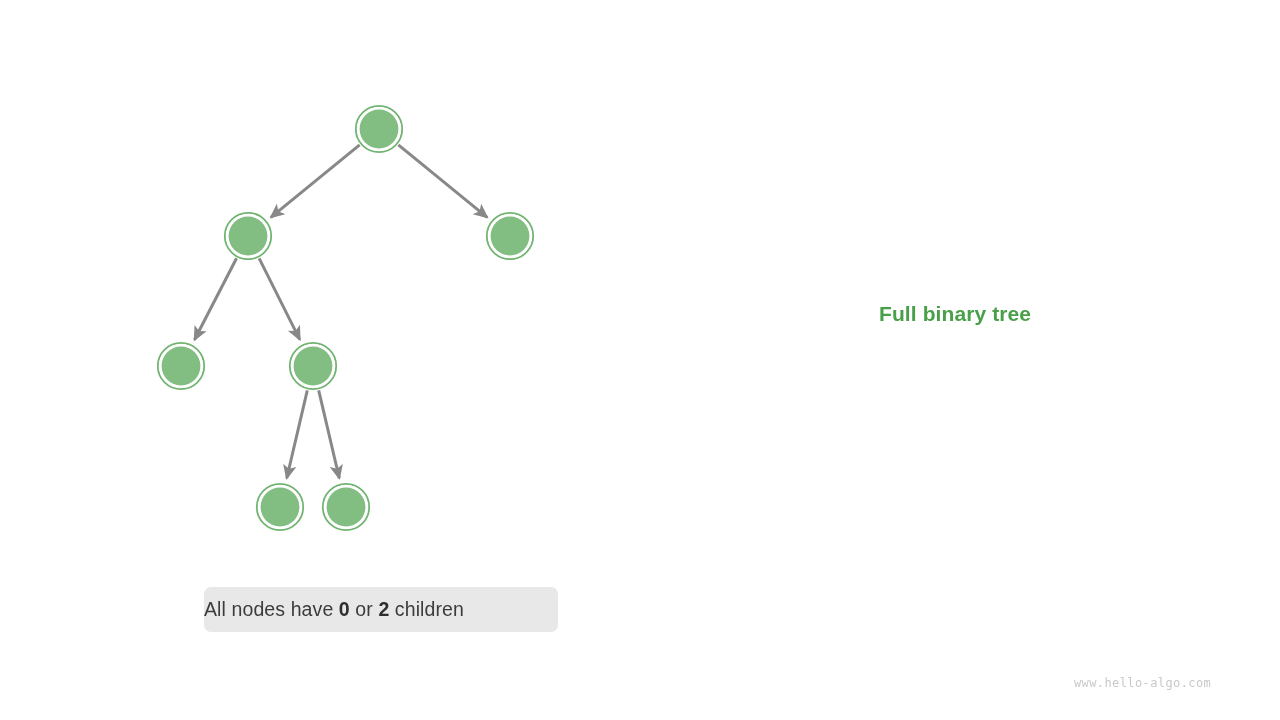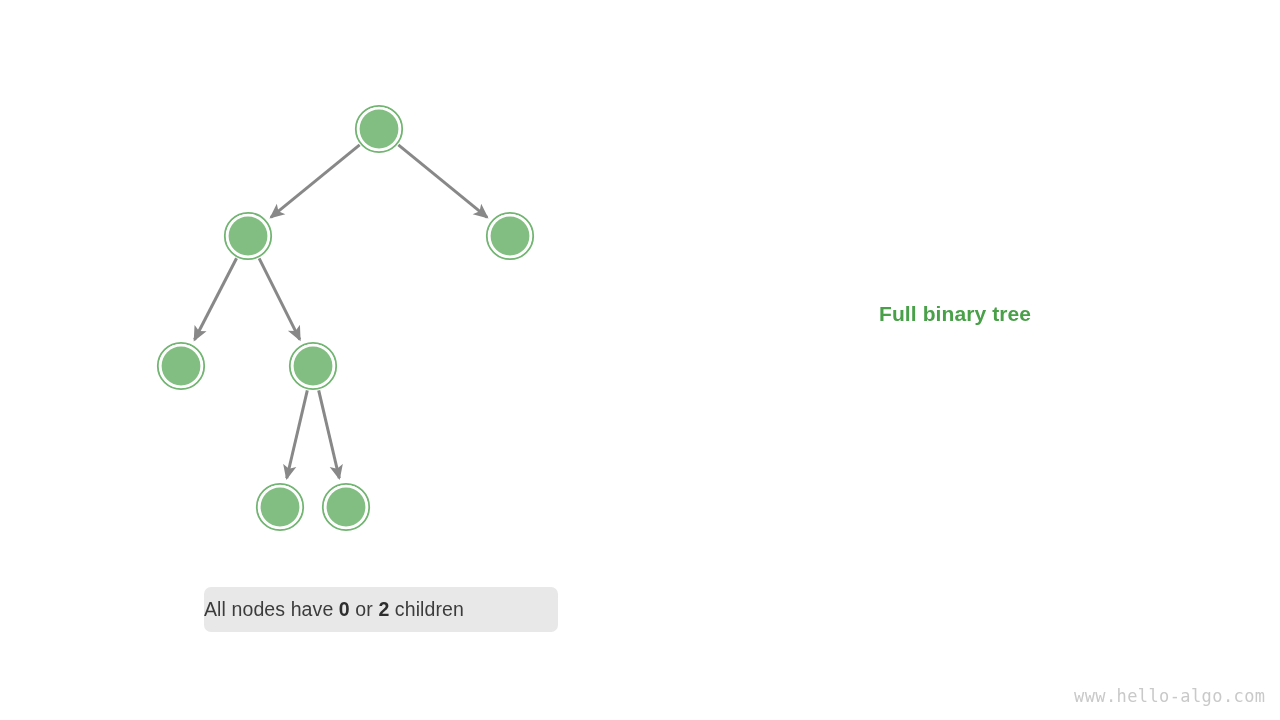--- a/index.html
+++ b/index.html
@@ -64,25 +64,24 @@
   .caption-text b {
     font-weight: bold;
     color: #2e2e2e;
   }
 
   .watermark {
     position: absolute;
     left: 1074px;
     top: 676px;
     font-family: "DejaVu Sans Mono", "Liberation Mono", monospace;
-    font-size: 17px;
+    font-size: 12px;
     color: #c9c9c9;
     letter-spacing: 0.4px;
     white-space: nowrap;
-    margin-top: 10px;
   }
 </style>
 </head>
 <body>
 
 <div id="diagram-canvas">
 
   <svg class="tree-svg" viewBox="0 0 1280 720">
     <defs>
       <marker id="arrowhead" markerWidth="5.2" markerHeight="5.2" refX="4.4" refY="2.6" orient="auto" markerUnits="strokeWidth">

